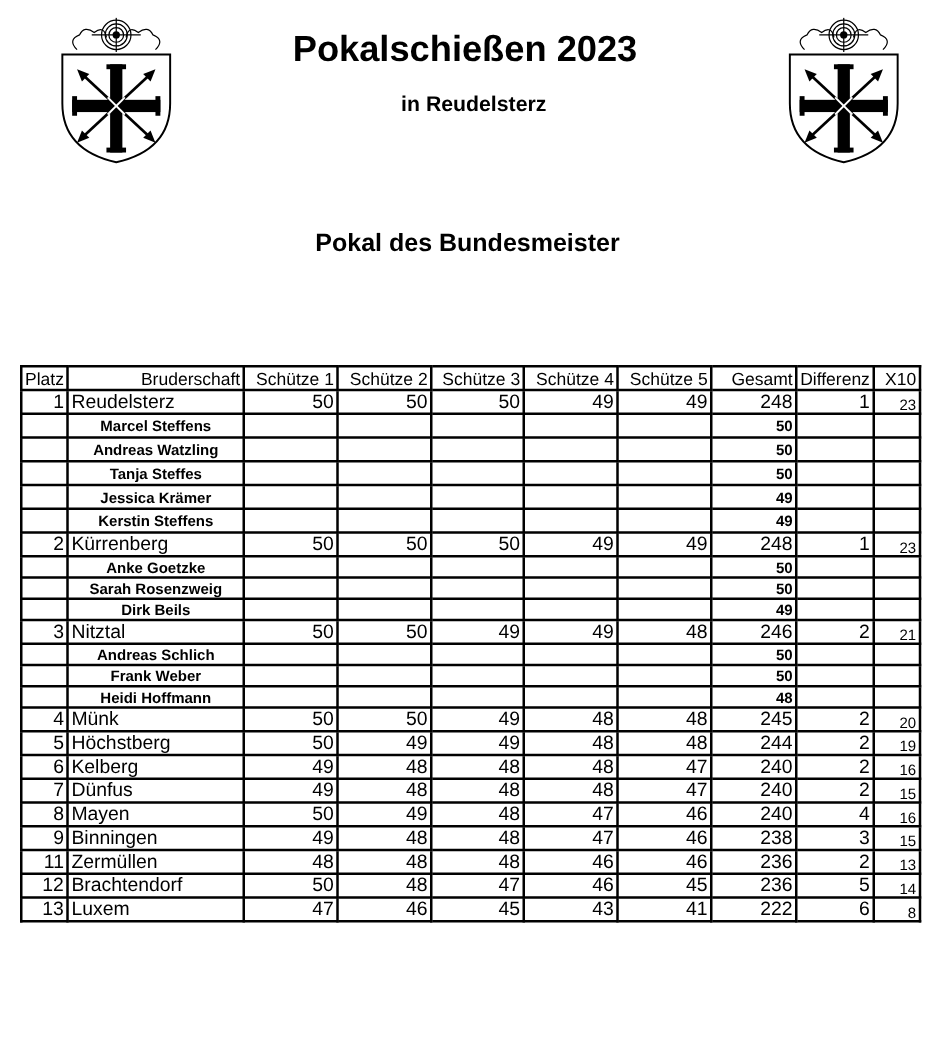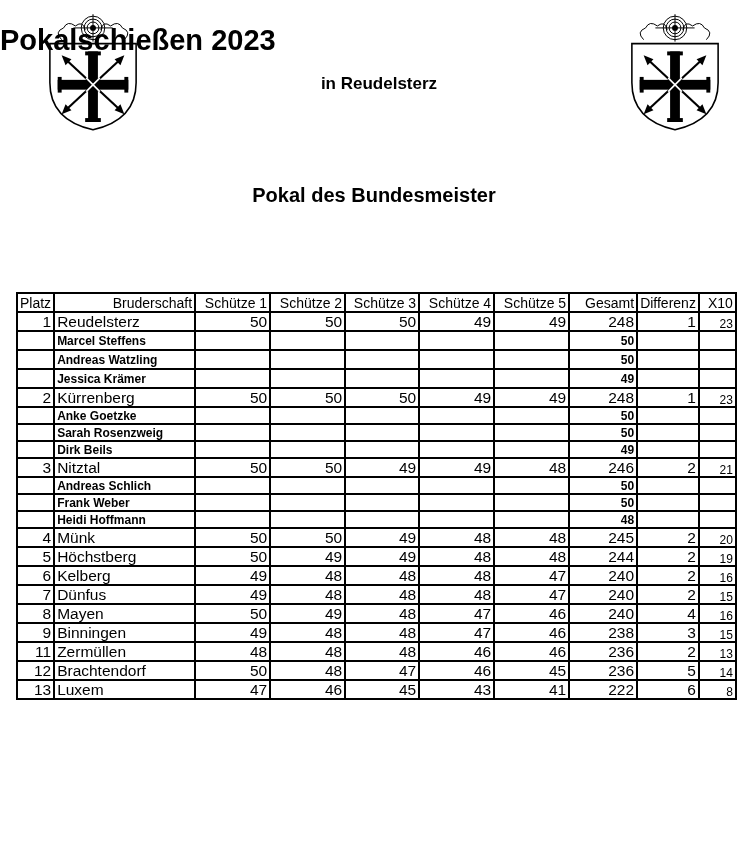--- a/index.html
+++ b/index.html
@@ -1,41 +1,41 @@
 <!DOCTYPE html>
 <html><head>
 <meta charset="utf-8">
 <style>
   html, body { margin: 0; padding: 0; background: #ffffff; }
   body { width: 744px; height: 850px; position: relative; overflow: hidden;
          font-family: "Liberation Sans", sans-serif; color: #000; }
   .logo { position: absolute; top: 14px; width: 98px; height: 118px; }
   .logo-left { left: 44px; }
   .logo-right { left: 626px; }
-  .title { position: absolute; left: 0; width: 744px; top: 24px; 
+  .title { position: absolute; left: 0; width: 744px; top: 24px; text-align: center;
            font-weight: bold; font-size: 29px; }
   .subtitle { position: absolute; left: 0; width: 758px; top: 74px; text-align: center;
               font-weight: bold; font-size: 17px; }
   .cup-title { position: absolute; left: 0; width: 748px; top: 184px; text-align: center;
                font-weight: bold; font-size: 20px; }
   table.results { position: absolute; left: 16px; top: 292px; border-collapse: collapse;
                   table-layout: fixed; }
   table.results td, table.results th {
     border: 2px solid #000; padding: 0 2px; overflow: hidden; white-space: nowrap;
     font-weight: normal; line-height: 1;
   }
   table.results th { font-size: 14px; text-align: right; height: 17px; }
   th.th-platz { font-size: 10px; padding: 0 1px; }
   th.th-x10 { font-size: 11px; }
   tr.team td { font-size: 15.5px; height: 17px; }
   tr.team td.num { text-align: right; }
   tr.team td.x10 { font-size: 12px; text-align: right; vertical-align: bottom; }
   tr.member td { font-size: 12px; font-weight: bold; height: 15px; }
   tr.member.tall td { height: 17px; }
-  tr.member td.name { text-align: left; }
+  tr.member td.name { text-align: center; }
   tr.member td.num { text-align: right; }
 </style>
 </head>
 <body>
 
 <svg class="logo logo-left" viewBox="0 0 100 120">
   <g fill="none" stroke="#000" stroke-width="1">
     <path d="M18 26 q-8 -8 2 -12 q4 -8 12 -2 q8 -6 10 4"></path>
     <path d="M82 26 q8 -8 -2 -12 q-4 -8 -12 -2 q-8 -6 -10 4"></path>
     <circle cx="50" cy="14" r="12"></circle>
@@ -166,21 +166,45 @@
         <td></td>
         <td></td>
         <td></td>
         <td></td>
         <td class="num">50</td>
         <td></td>
         <td></td>
       </tr>
     <tr class="member tall">
         <td></td>
+        <td class="name">Tanja Steffes</td>
+        <td></td>
+        <td></td>
+        <td></td>
+        <td></td>
+        <td></td>
+        <td class="num">50</td>
+        <td></td>
+        <td></td>
+      </tr>
+    <tr class="member tall">
+        <td></td>
         <td class="name">Jessica Krämer</td>
+        <td></td>
+        <td></td>
+        <td></td>
+        <td></td>
+        <td></td>
+        <td class="num">49</td>
+        <td></td>
+        <td></td>
+      </tr>
+    <tr class="member tall">
+        <td></td>
+        <td class="name">Kerstin Steffens</td>
         <td></td>
         <td></td>
         <td></td>
         <td></td>
         <td></td>
         <td class="num">49</td>
         <td></td>
         <td></td>
       </tr>
 

